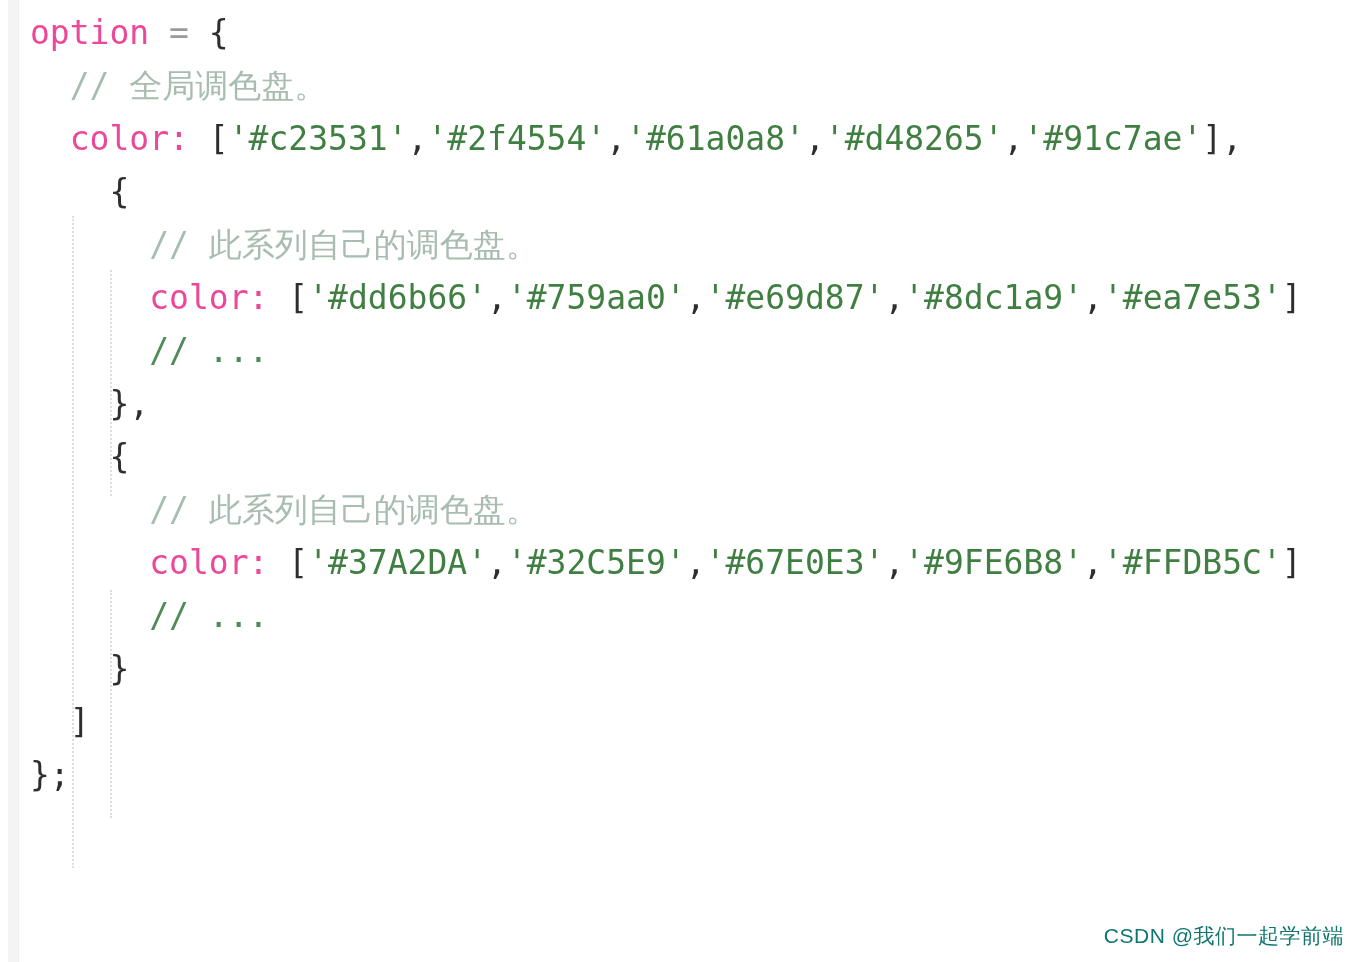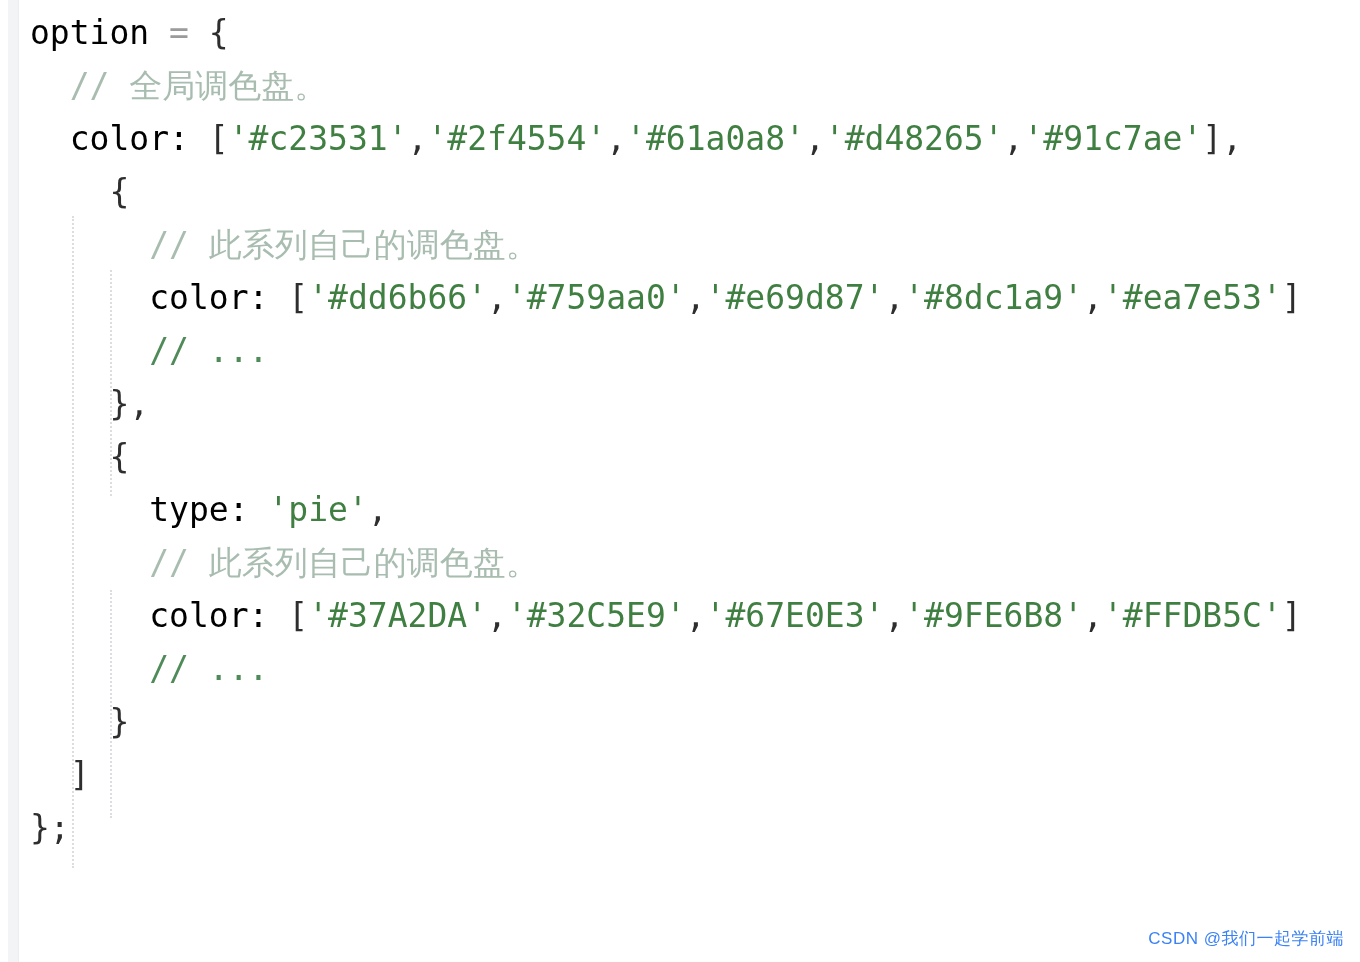--- a/index.html
+++ b/index.html
@@ -74,34 +74,34 @@
     top: 270px;
     height: 226px;
   }
   .guide-3 {
     left: 80px;
     top: 590px;
     height: 228px;
   }
 
   
-  .tok-plain  { color: #000000; }
+  .tok-plain  { color: #ec4899; }
   .tok-punct  { color: #2e2e2e; }
   .tok-op     { color: #9b9b9b; }
   .tok-str    { color: #3f7f41; }
   .tok-cmt-cn { color: #a8bdb0; }
   .tok-cmt    { color: #4f8b58; }
 
   .watermark {
     position: absolute;
     right: 16px;
     bottom: 12px;
     font-family: "Liberation Sans", sans-serif;
-    font-size: 17px;
-    color: #3b82f6;
+    font-size: 21px;
+    color: #0f766e;
     letter-spacing: 0.5px;
     white-space: nowrap;
     margin-top: 38px;
   }
 </style>
 </head>
 <body>
 
 <div class="code-viewer">
 
@@ -116,21 +116,20 @@
   <div class="code-area">
       <div class="code-line"><span class="tok-plain">option</span><span class="tok-plain"> </span><span class="tok-op">=</span><span class="tok-plain"> </span><span class="tok-punct">{</span></div>
       <div class="code-line"><span class="tok-plain">  </span><span class="tok-cmt-cn">// 全局调色盘。</span></div>
       <div class="code-line"><span class="tok-plain">  </span><span class="tok-plain">color:</span><span class="tok-plain"> </span><span class="tok-punct">[</span><span class="tok-str">'#c23531'</span><span class="tok-punct">,</span><span class="tok-str">'#2f4554'</span><span class="tok-punct">,</span><span class="tok-str">'#61a0a8'</span><span class="tok-punct">,</span><span class="tok-str">'#d48265'</span><span class="tok-punct">,</span><span class="tok-str">'#91c7ae'</span><span class="tok-punct">],</span></div>
       <div class="code-line"><span class="tok-plain">    </span><span class="tok-punct">{</span></div>
       <div class="code-line"><span class="tok-plain">      </span><span class="tok-cmt-cn">// 此系列自己的调色盘。</span></div>
       <div class="code-line"><span class="tok-plain">      </span><span class="tok-plain">color:</span><span class="tok-plain"> </span><span class="tok-punct">[</span><span class="tok-str">'#dd6b66'</span><span class="tok-punct">,</span><span class="tok-str">'#759aa0'</span><span class="tok-punct">,</span><span class="tok-str">'#e69d87'</span><span class="tok-punct">,</span><span class="tok-str">'#8dc1a9'</span><span class="tok-punct">,</span><span class="tok-str">'#ea7e53'</span><span class="tok-punct">]</span></div>
       <div class="code-line"><span class="tok-plain">      </span><span class="tok-cmt">// ...</span></div>
       <div class="code-line"><span class="tok-plain">    </span><span class="tok-punct">},</span></div>
       <div class="code-line"><span class="tok-plain">    </span><span class="tok-punct">{</span></div>
-      <div class="code-line"><span class="tok-plain">      </span><span class="tok-plain">type:</span><span class="tok-plain"> </span><span class="tok-str">'pie'</span><span class="tok-punct">,</span></div>
       <div class="code-line"><span class="tok-plain">      </span><span class="tok-cmt-cn">// 此系列自己的调色盘。</span></div>
       <div class="code-line"><span class="tok-plain">      </span><span class="tok-plain">color:</span><span class="tok-plain"> </span><span class="tok-punct">[</span><span class="tok-str">'#37A2DA'</span><span class="tok-punct">,</span><span class="tok-str">'#32C5E9'</span><span class="tok-punct">,</span><span class="tok-str">'#67E0E3'</span><span class="tok-punct">,</span><span class="tok-str">'#9FE6B8'</span><span class="tok-punct">,</span><span class="tok-str">'#FFDB5C'</span><span class="tok-punct">]</span></div>
       <div class="code-line"><span class="tok-plain">      </span><span class="tok-cmt">// ...</span></div>
       <div class="code-line"><span class="tok-plain">    </span><span class="tok-punct">}</span></div>
       <div class="code-line"><span class="tok-plain">  </span><span class="tok-punct">]</span></div>
       <div class="code-line"><span class="tok-punct">};</span></div>
     </div>
 
   <div class="watermark">CSDN @我们一起学前端</div>
 

